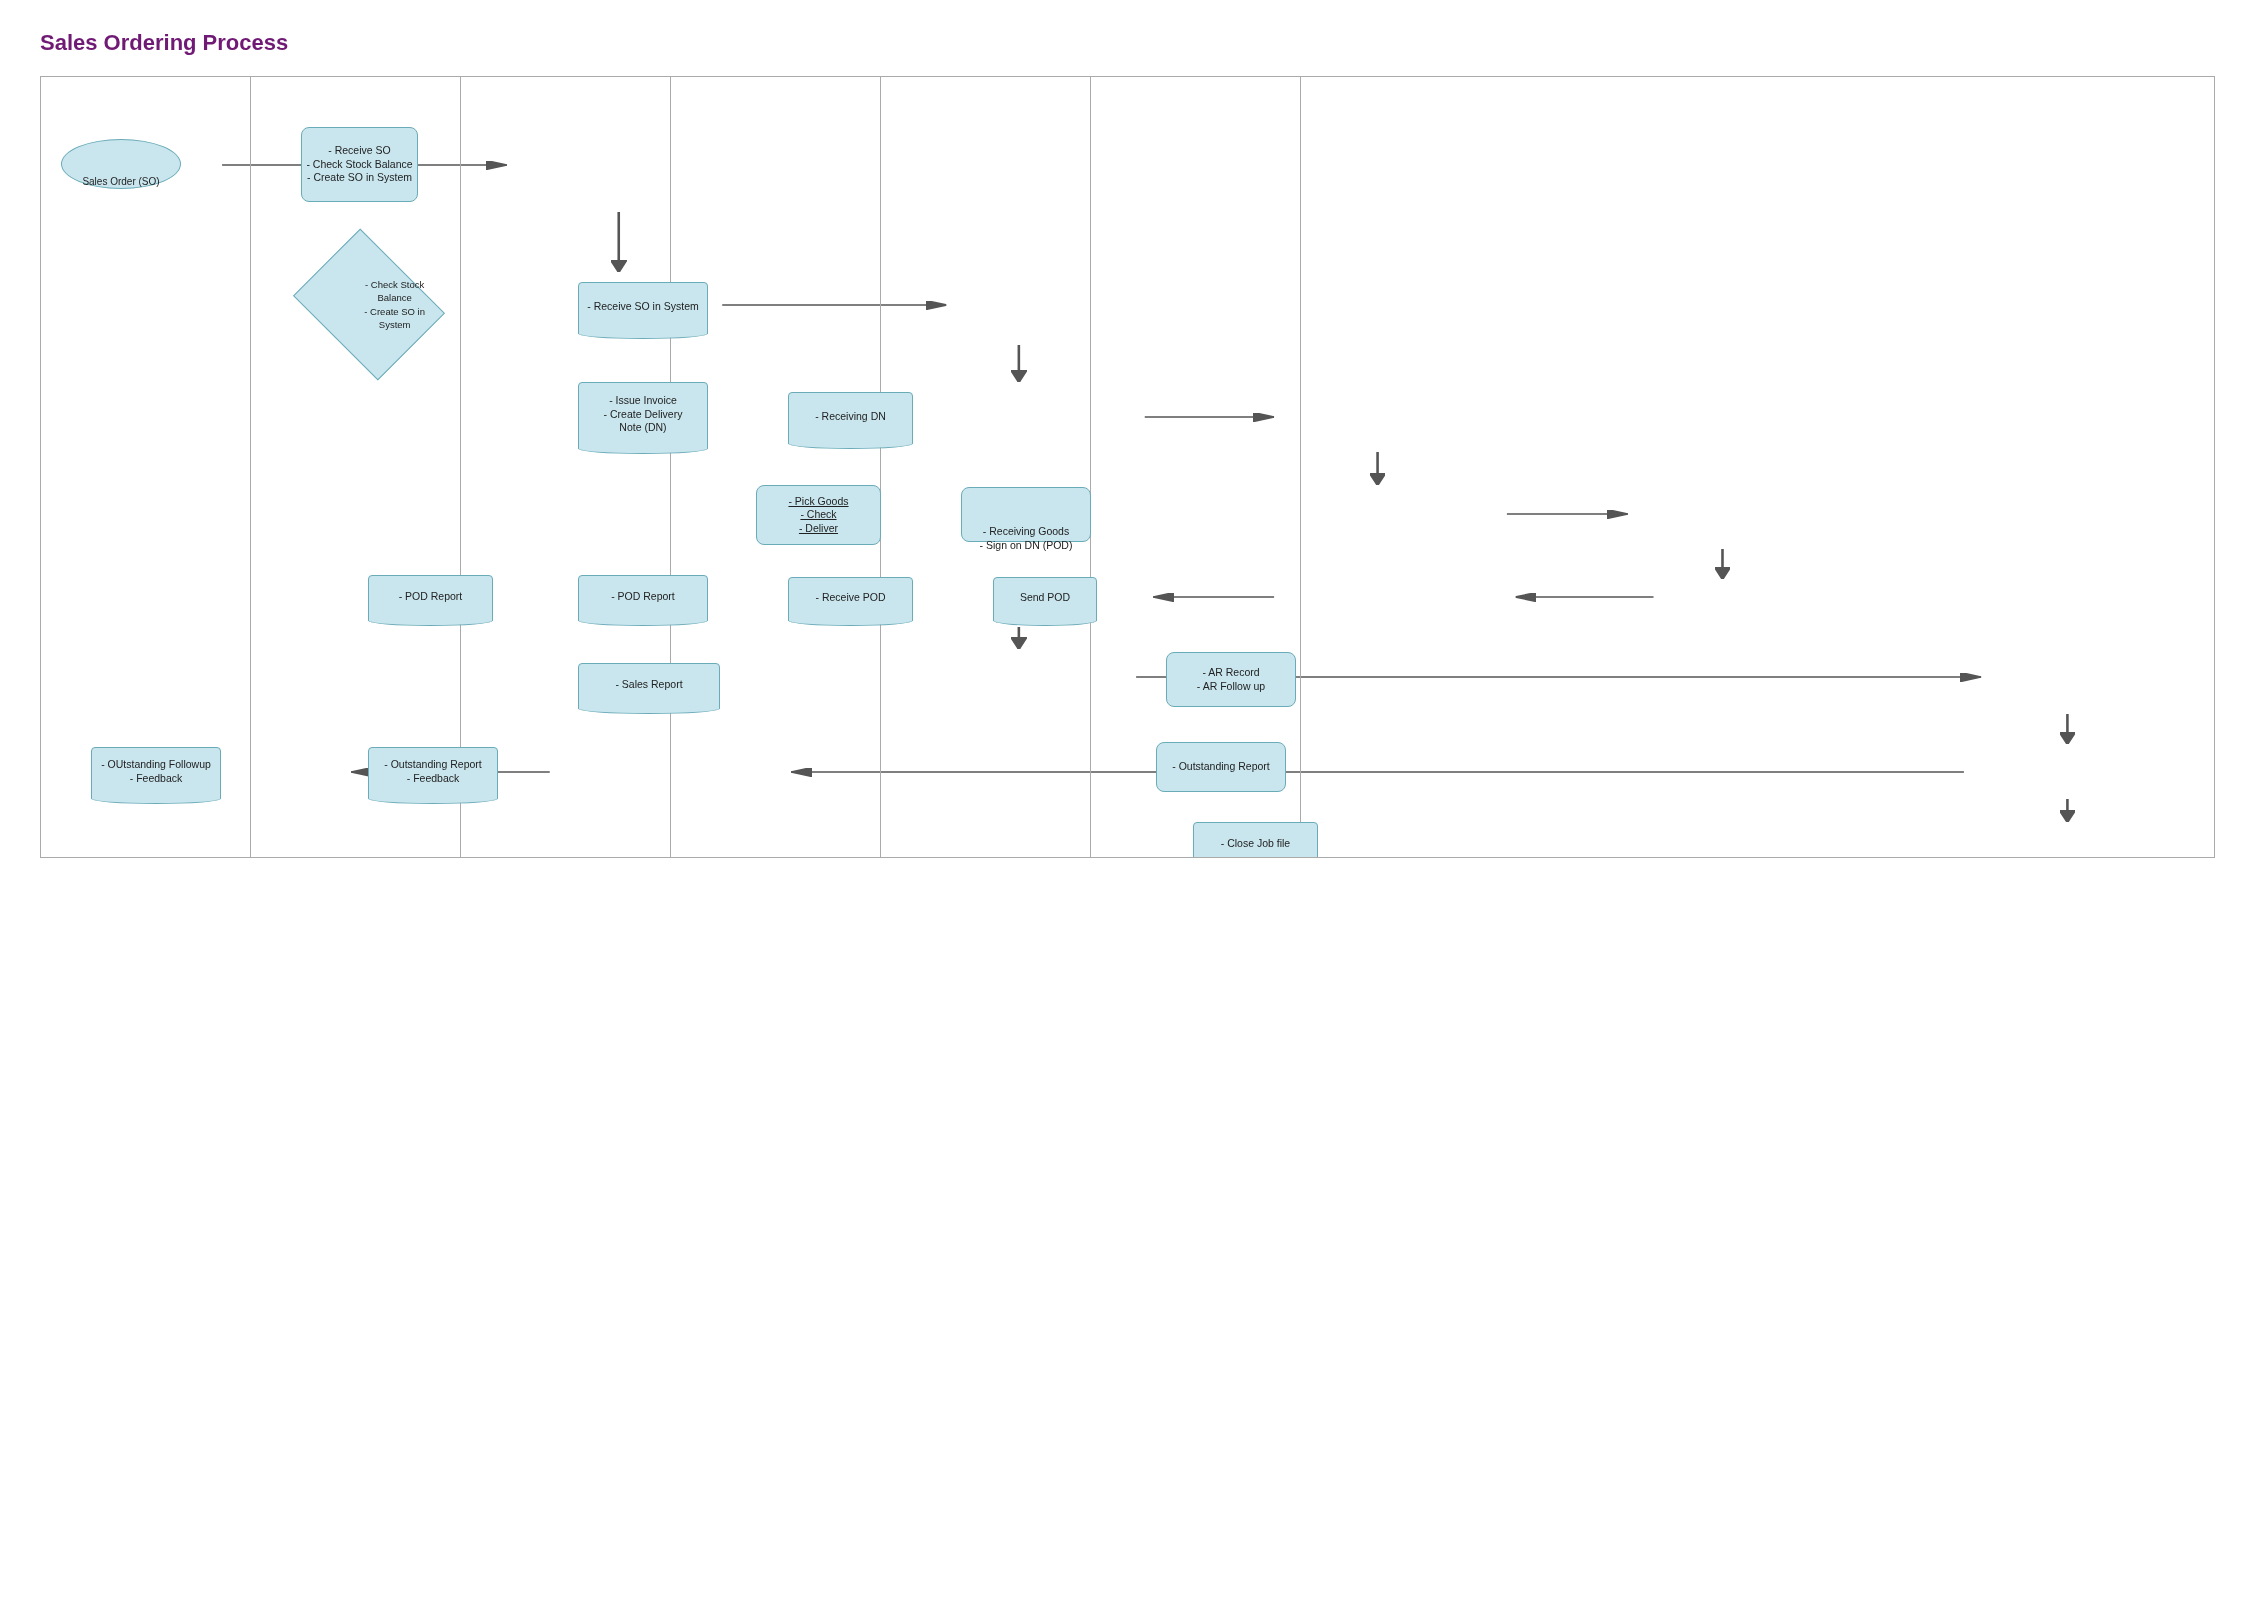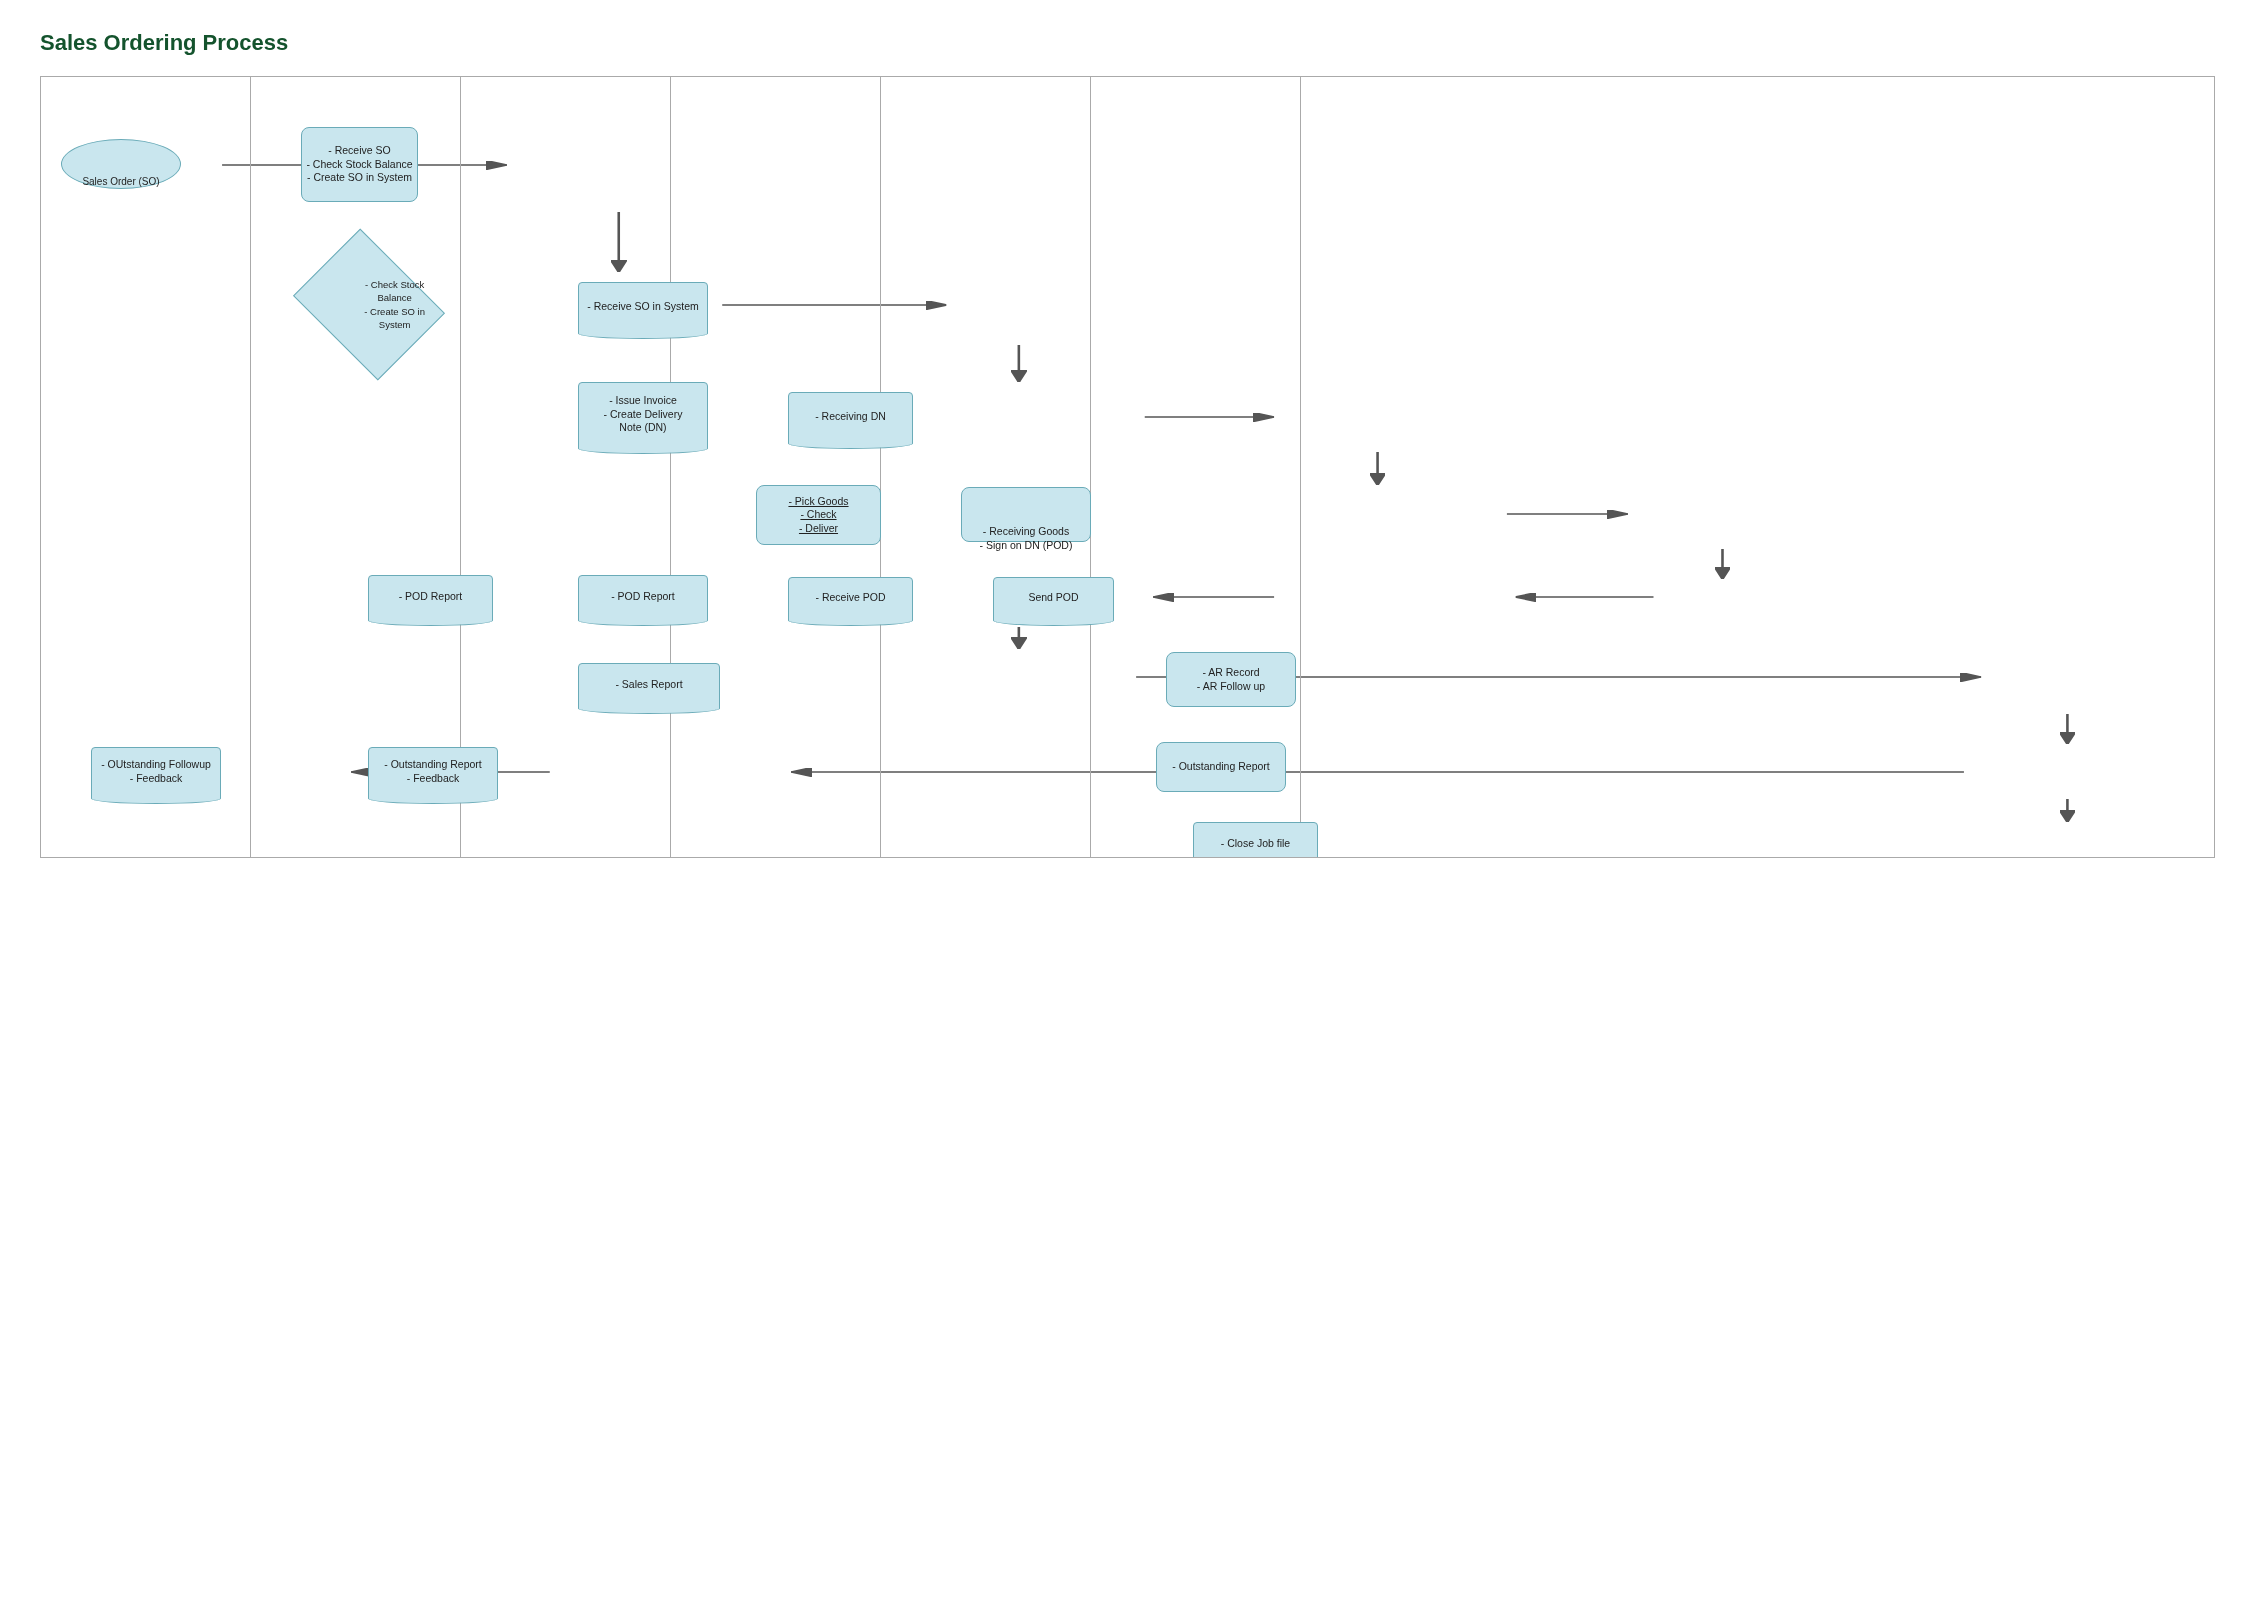--- a/index.html
+++ b/index.html
@@ -7,21 +7,21 @@
       background: #fff;
       font-family: Arial, sans-serif;
       font-size: 11px;
       color: #222;
       padding: 30px 40px;
     }
     h1 {
       font-size: 22px;
       font-weight: bold;
       margin-bottom: 20px;
-      color: #14532d;
+      color: #701a75;
     }
     .diagram-wrapper {
       border: 1.5px solid #aaa;
       width: 100%;
       overflow: hidden;
     }
     .swimlane-headers {
       display: grid;
       grid-template-columns: 210px 210px 210px 210px 210px 210px;
       border-bottom: 1.5px solid #aaa;
@@ -246,21 +246,21 @@
       <span style="white-space:pre-line;">- Pick Goods
 - Check
 - Deliver</span>
     </div>
 
     <div class="shape rect-rounded" style="left:920px;top:410px;width:130px;height:55px;">
       <span style="white-space:pre-line;margin-top:48px;">- Receiving Goods
 - Sign on DN (POD)</span>
     </div>
 
-    <div class="doc-shape" style="left:920px;top:500px;width:121px;height:42px;">
+    <div class="doc-shape" style="left:920px;top:500px;width:104px;height:42px;">
       <span style="white-space:pre-line;">Send POD</span>
     </div>
 
     <div class="doc-shape" style="left:715px;top:500px;width:125px;height:42px;">
       <span style="white-space:pre-line;">- Receive POD</span>
     </div>
 
     <div class="doc-shape" style="left:505px;top:498px;width:130px;height:44px;">
       <span style="white-space:pre-line;">- POD Report</span>
     </div>

